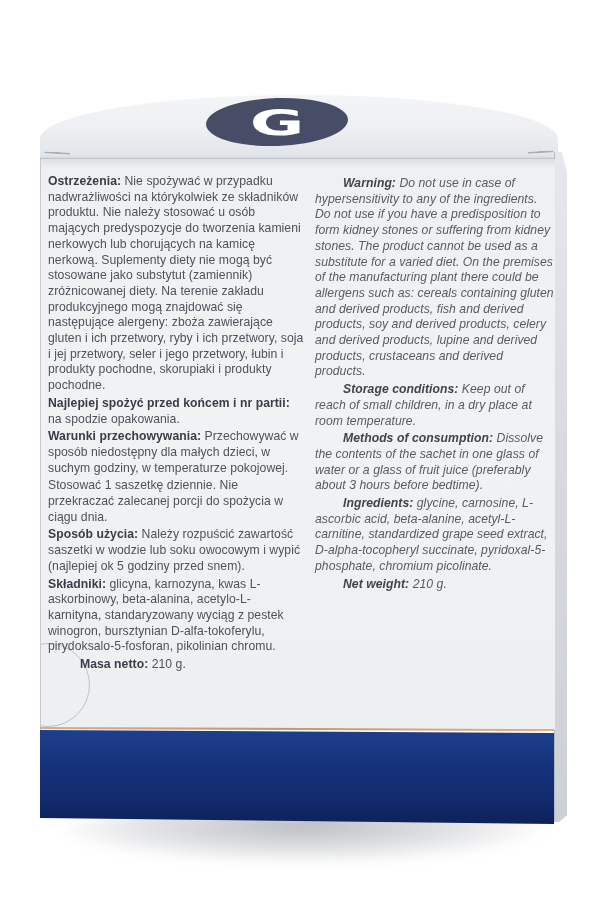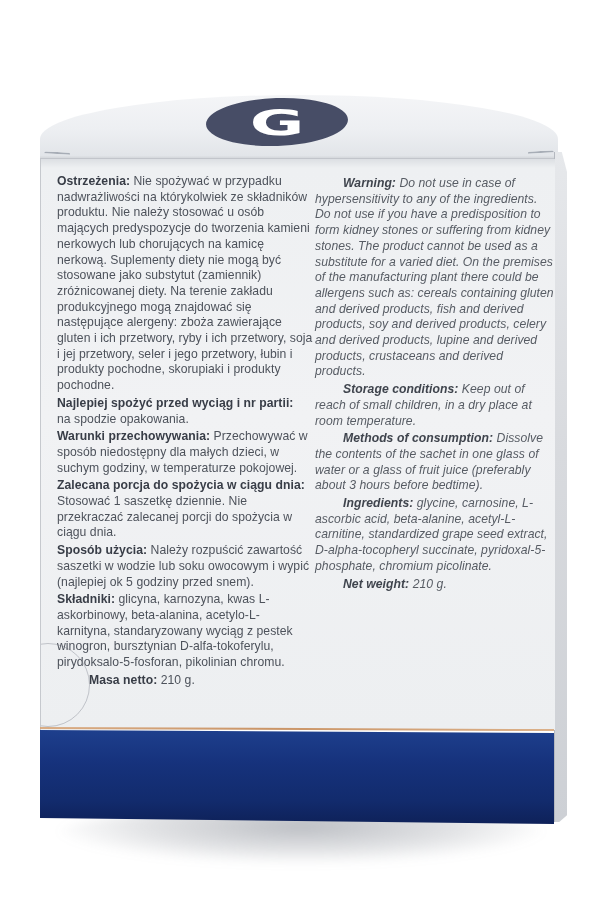--- a/index.html
+++ b/index.html
@@ -35,21 +35,21 @@
           transform:rotate(.25deg);opacity:.85;}
   
   .band{position:absolute;left:40px;top:730px;width:514px;height:94px;
         background:linear-gradient(180deg,#1e3f8d 0%,#16327c 35%,#122b6d 75%,#0e2159 100%);
         clip-path:polygon(0 0,100% 3px,100% 100%,0 93.5%);}
   
   .col{position:absolute;font-size:12.2px;line-height:15.7px;color:#4d525b;
        letter-spacing:.05px;text-align:left;}
   .col p{margin:0 0 2px 0;}
   .col b{font-weight:bold;color:#383d47;}
-  .col-left{left:57px;top:174px;width:256px;}
+  .col-left{left:48px;top:174px;width:256px;}
   .col-right{left:315px;top:176px;width:240px;font-style:italic;color:#575c64;}
   .col-right b{color:#3f444d;margin-left:28px;}
   .blk b{display:block;}
   .indent{margin-left:32px !important;}
 </style>
 </head>
 <body>
 
 <div class="scene">
 
@@ -68,23 +68,23 @@
 
   <div class="panel">
     <div class="die-circle"></div>
   </div>
 
   <div class="accent"></div>
   <div class="band"></div>
 
   <div class="col col-left">
     <p><b>Ostrzeżenia:</b> <span>Nie spożywać w przypadku nadwrażliwości na którykolwiek ze składników produktu. Nie należy stosować u osób mających predyspozycje do tworzenia kamieni nerkowych lub chorujących na kamicę nerkową. Suplementy diety nie mogą być stosowane jako substytut (zamiennik) zróżnicowanej diety. Na terenie zakładu produkcyjnego mogą znajdować się następujące alergeny: zboża zawierające gluten i ich przetwory, ryby i ich przetwory, soja i jej przetwory, seler i jego przetwory, łubin i produkty pochodne, skorupiaki i produkty pochodne.</span></p>
-    <p class="blk"><b>Najlepiej spożyć przed wyciąg i nr partii:</b><span>na spodzie opakowania.</span></p>
+    <p class="blk"><b>Najlepiej spożyć przed końcem i nr partii:</b><span>na spodzie opakowania.</span></p>
     <p><b>Warunki przechowywania:</b> <span>Przechowywać w sposób niedostępny dla małych dzieci, w suchym godziny, w temperaturze pokojowej.</span></p>
-    <p class="blk"><b>Zalecana porcja do spożycia w ciągu dnia:</b><span>Stosować 1 saszetkę dziennie. Nie przekraczać zalecanej porcji do spożycia w ciągu dnia.</span></p>
+    <p class="blk"><span>Stosować 1 saszetkę dziennie. Nie przekraczać zalecanej porcji do spożycia w ciągu dnia.</span></p>
     <p><b>Sposób użycia:</b> <span>Należy rozpuścić zawartość saszetki w wodzie lub soku owocowym i wypić (najlepiej ok 5 godziny przed snem).</span></p>
     <p><b>Składniki:</b> <span>glicyna, karnozyna, kwas L-askorbinowy, beta-alanina, acetylo-L-karnityna, standaryzowany wyciąg z pestek winogron, bursztynian D-alfa-tokoferylu, pirydoksalo-5-fosforan, pikolinian chromu.</span></p>
     <p class="indent"><b>Masa netto:</b> <span>210 g.</span></p>
   </div>
 
   <div class="col col-right">
     <p><b>Warning:</b> <span>Do not use in case of hypersensitivity to any of the ingredients. Do not use if you have a predisposition to form kidney stones or suffering from kidney stones. The product cannot be used as a substitute for a varied diet. On the premises of the manufacturing plant there could be allergens such as: cereals containing gluten and derived products, fish and derived products, soy and derived products, celery and derived products, lupine and derived products, crustaceans and derived products.</span></p>
     <p><b>Storage conditions:</b> <span>Keep out of reach of small children, in a dry place at room temperature.</span></p>
     <p><b>Methods of consumption:</b> <span>Dissolve the contents of the sachet in one glass of water or a glass of fruit juice (preferably about 3 hours before bedtime).</span></p>
     <p><b>Ingredients:</b> <span>glycine, carnosine, L-ascorbic acid, beta-alanine, acetyl-L-carnitine, standardized grape seed extract, D-alpha-tocopheryl succinate, pyridoxal-5-phosphate, chromium picolinate.</span></p>

